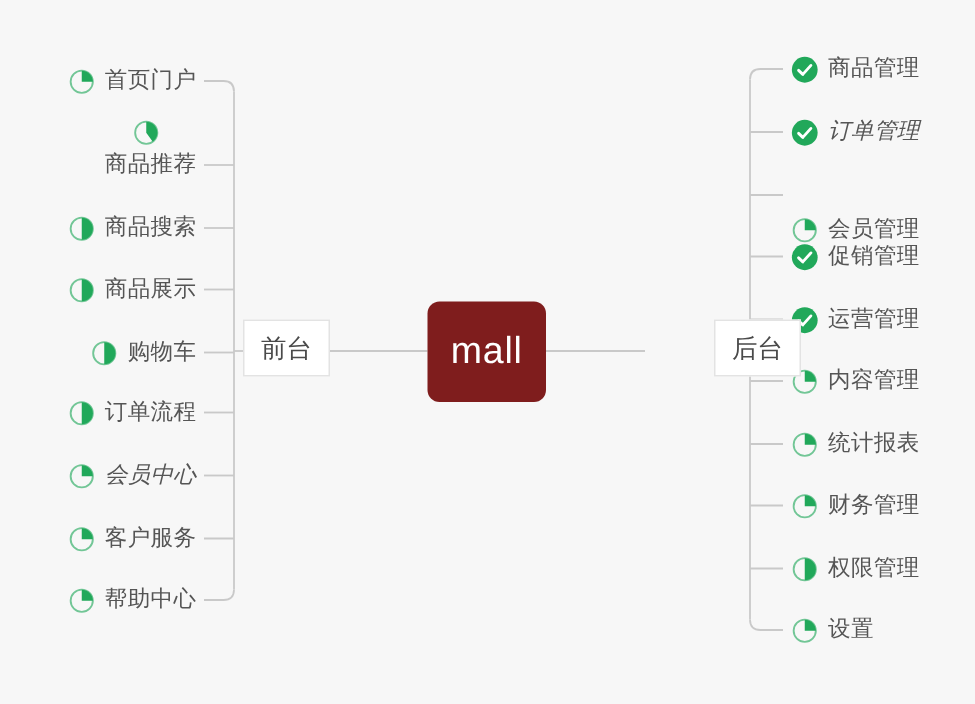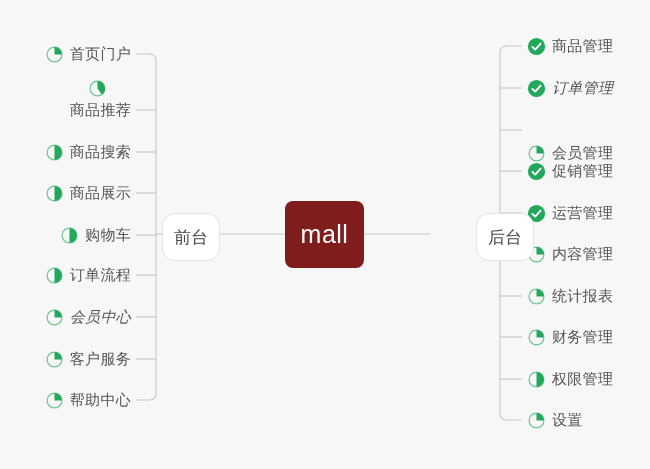--- a/index.html
+++ b/index.html
@@ -77,24 +77,24 @@
     justify-content: center;
     color: #ffffff;
     font-size: 25px;
     letter-spacing: 0.5px;
     box-sizing: border-box;
   }
 
   .mid-node {
     position: absolute;
     width: 58px;
-    height: 48px;
+    height: 38px;
     background: #ffffff;
     border: 1px solid #e3e3e3;
-    border-radius: 13px;
+    border-radius: 0;
     display: flex;
     align-items: center;
     justify-content: center;
     font-size: 17px;
     color: #4a4a4a;
     box-sizing: border-box;
   }
   .mid-node-left { left: 162px; top: 213px; }
   .mid-node-right { left: 430px; top: 213px; margin-left: 46px; }
 

